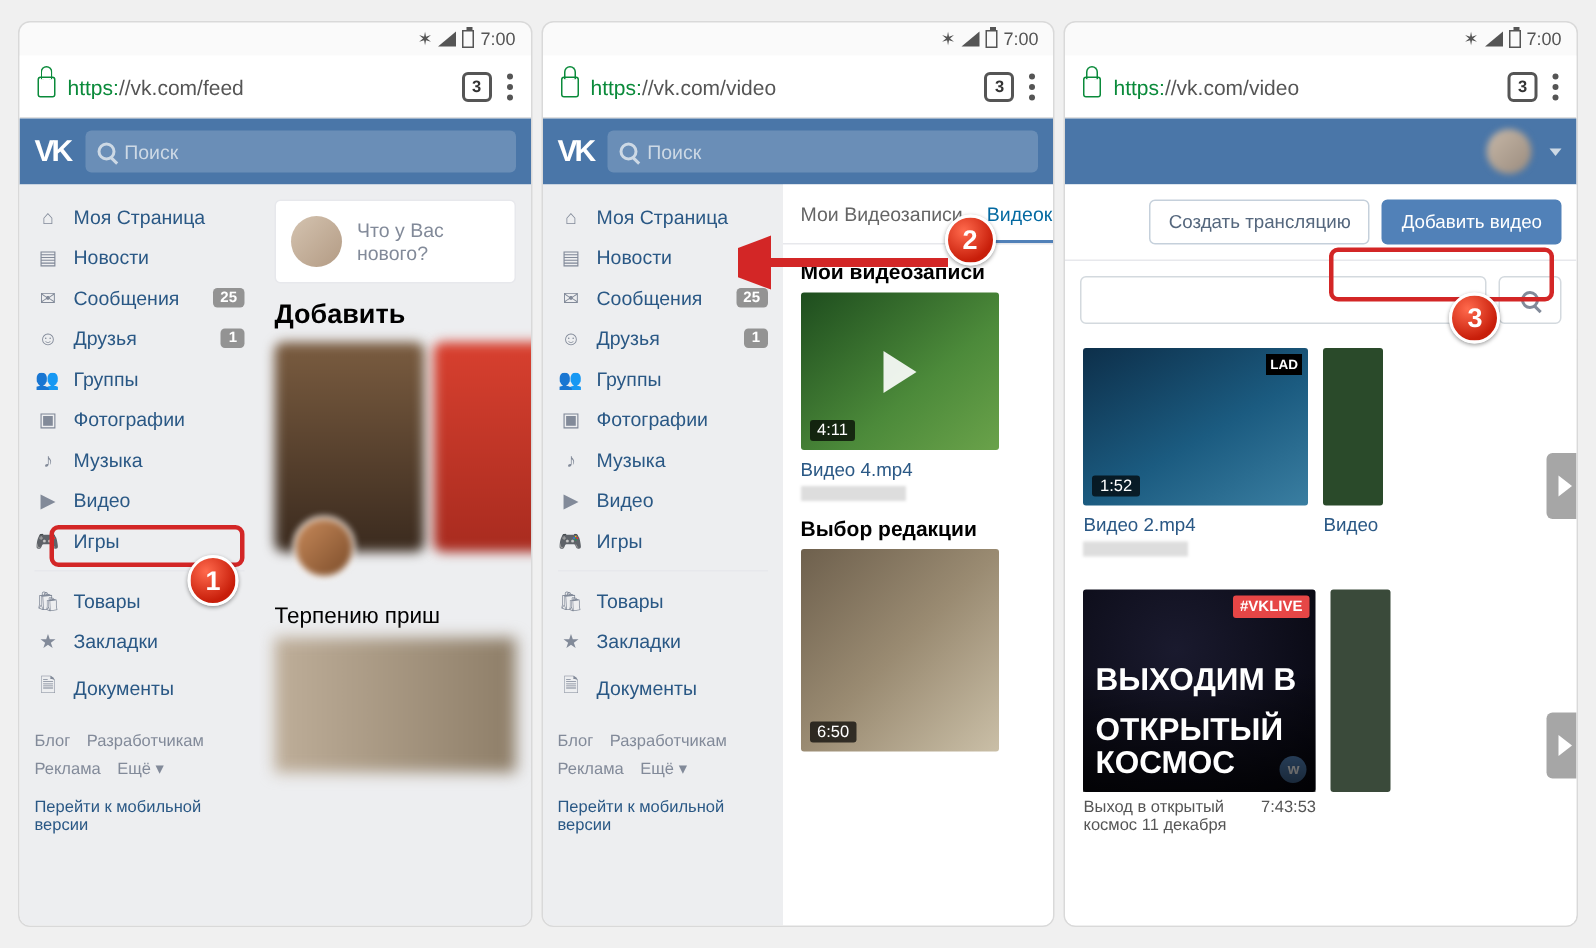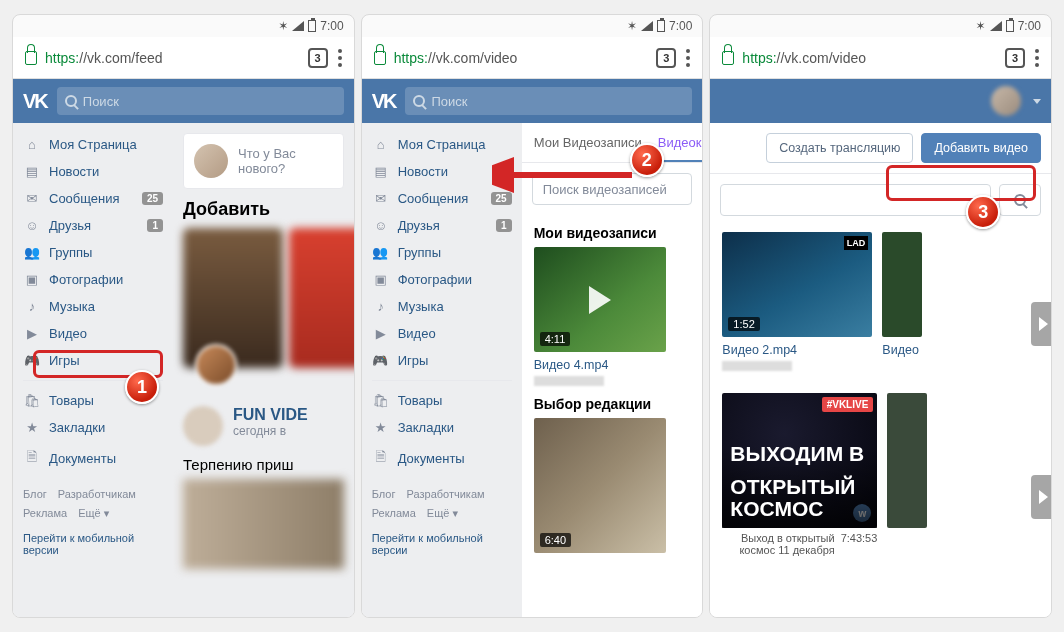--- a/index.html
+++ b/index.html
@@ -151,21 +151,21 @@
   .thumb-lg { height:90px; margin:0 10px; background:linear-gradient(90deg,#beae99,#8e7e68); filter:blur(5px);}
   
   .tabs {
     background:#fff; height:40px; display:flex; align-items:flex-end;
     border-bottom:1px solid #e7e8ec; padding:0 4px;
   }
   .tab {
     padding:10px 8px; font-size:13px; color:#656565; white-space:nowrap;
     border-bottom:2px solid transparent;
   }
-  .tab.active { color:#8b5cf6; border-bottom-color:#5181b8;}
+  .tab.active { color:#0369a1; border-bottom-color:#5181b8;}
   .action-row {
     background:#fff; padding:10px; display:flex; gap:8px; justify-content:flex-end;
     border-bottom:1px solid #e7e8ec;
   }
   .btn {
     height:30px; padding:0 12px; border-radius:4px; font-size:12.5px;
     display:flex; align-items:center; justify-content:center;
     border:1px solid #c5d0db; background:#fff; color:#55677d;
   }
   .btn.primary { background:#5181b8; border-color:#5181b8; color:#fff;}
@@ -331,27 +331,20 @@
           <span>Что у Вас нового?</span>
         </div>
         <div class="stories-head">Добавить</div>
         <div class="stories-row">
           <div>
               <div class="story s1"></div>
               <div class="story-ava"></div>
             </div>
           <div class="story s2"></div>
         </div>
-        <div class="feed-post">
-          <div class="feed-ava"></div>
-          <div>
-            <div class="feed-title">FUN VIDE</div>
-            <div class="feed-sub">сегодня в</div>
-          </div>
-        </div>
         <div class="strip-head">Терпению приш</div>
         <div class="thumb-lg"></div>
       </div>
     </div>
 
     <div class="video-highlight" style="left:20px; top:335px; width:130px; height:28px;"></div>
     <div class="callout" style="left:112px; top:355px;">1</div>
   </div>
 
   <div class="phone">
@@ -438,44 +431,39 @@
           <span>Разработчикам</span><br>
           <span>Реклама</span>
           <span>Ещё ▾</span>
         </div>
         <div class="footer-mobile">Перейти к мобильной версии</div>
       </div>
       <div class="content" style="background:#fff;">
         <div class="tabs">
           <div class="tab">Мои Видеозаписи</div>
           <div class="tab active">Видеок</div>
-        </div>
-        <div class="searchrow">
-          <div class="searchbox">
-              <span>Поиск видеозаписей</span>
-            </div>
         </div>
         <div class="section-title">Мои видеозаписи</div>
         <div class="vidgrid" style="position:relative;">
           <div class="vidcard">
             <div class="vidthumb" style="background:linear-gradient(140deg,#1e4d1e,#4c8a3a 60%,#6aa24a);">
               <div class="play-ov">
                   <div class="tri2"></div>
                 </div>
               <div class="dur">4:11</div>
             </div>
             <div class="vidtitle">Видео 4.mp4</div>
             <div class="vidsub"></div>
           </div>
         </div>
         <div class="section-title">Выбор редакции</div>
         <div class="vidgrid editorial">
           <div class="vidcard">
             <div class="vidthumb" style="background:linear-gradient(135deg,#6e604d,#9a8b72 50%,#cabfa7);">
-              <div class="dur">6:40</div>
+              <div class="dur">6:50</div>
             </div>
           </div>
         </div>
       </div>
     </div>
 
     <svg class="arrow-red" style="left:130px; top:140px;" width="150" height="40">
       <defs>
           <marker id="ah2" markerWidth="10" markerHeight="10" refX="2" refY="3" orient="auto">
             <path d="M0,0 L0,6 L8,3 z" fill="#d32626"></path>
@@ -538,21 +526,21 @@
       <div class="vidgrid editorial" style="margin-top:22px; position:relative;">
         <div class="vidcard" style="width:155px;">
           <div class="vidthumb" style="background:radial-gradient(circle at 40% 30%, #1a1a2e, #05050d);">
             <div class="tag-tr">#VKLIVE</div>
             <div class="vk-bug">w</div>
             <div class="ed-overlay">
               <div class="ed-big">ВЫХОДИМ В</div>
               <div class="ed-big">ОТКРЫТЫЙ КОСМОС</div>
             </div>
           </div>
-          <div style="display:flex; justify-content:space-between; font-size:11px; color:#555; margin-top:4px;text-align:right;">
+          <div style="display:flex; justify-content:space-between; font-size:11px; color:#555; margin-top:4px;">
             <span style="flex:1; white-space:normal;">Выход в открытый космос 11 декабря</span>
             <span style="margin-left:6px;">7:43:53</span>
           </div>
         </div>
         <div class="vidcard" style="width:40px;">
           <div class="vidthumb" style="background:#3a4a3a;"></div>
         </div>
         <div class="chev-side"></div>
       </div>
     </div>

